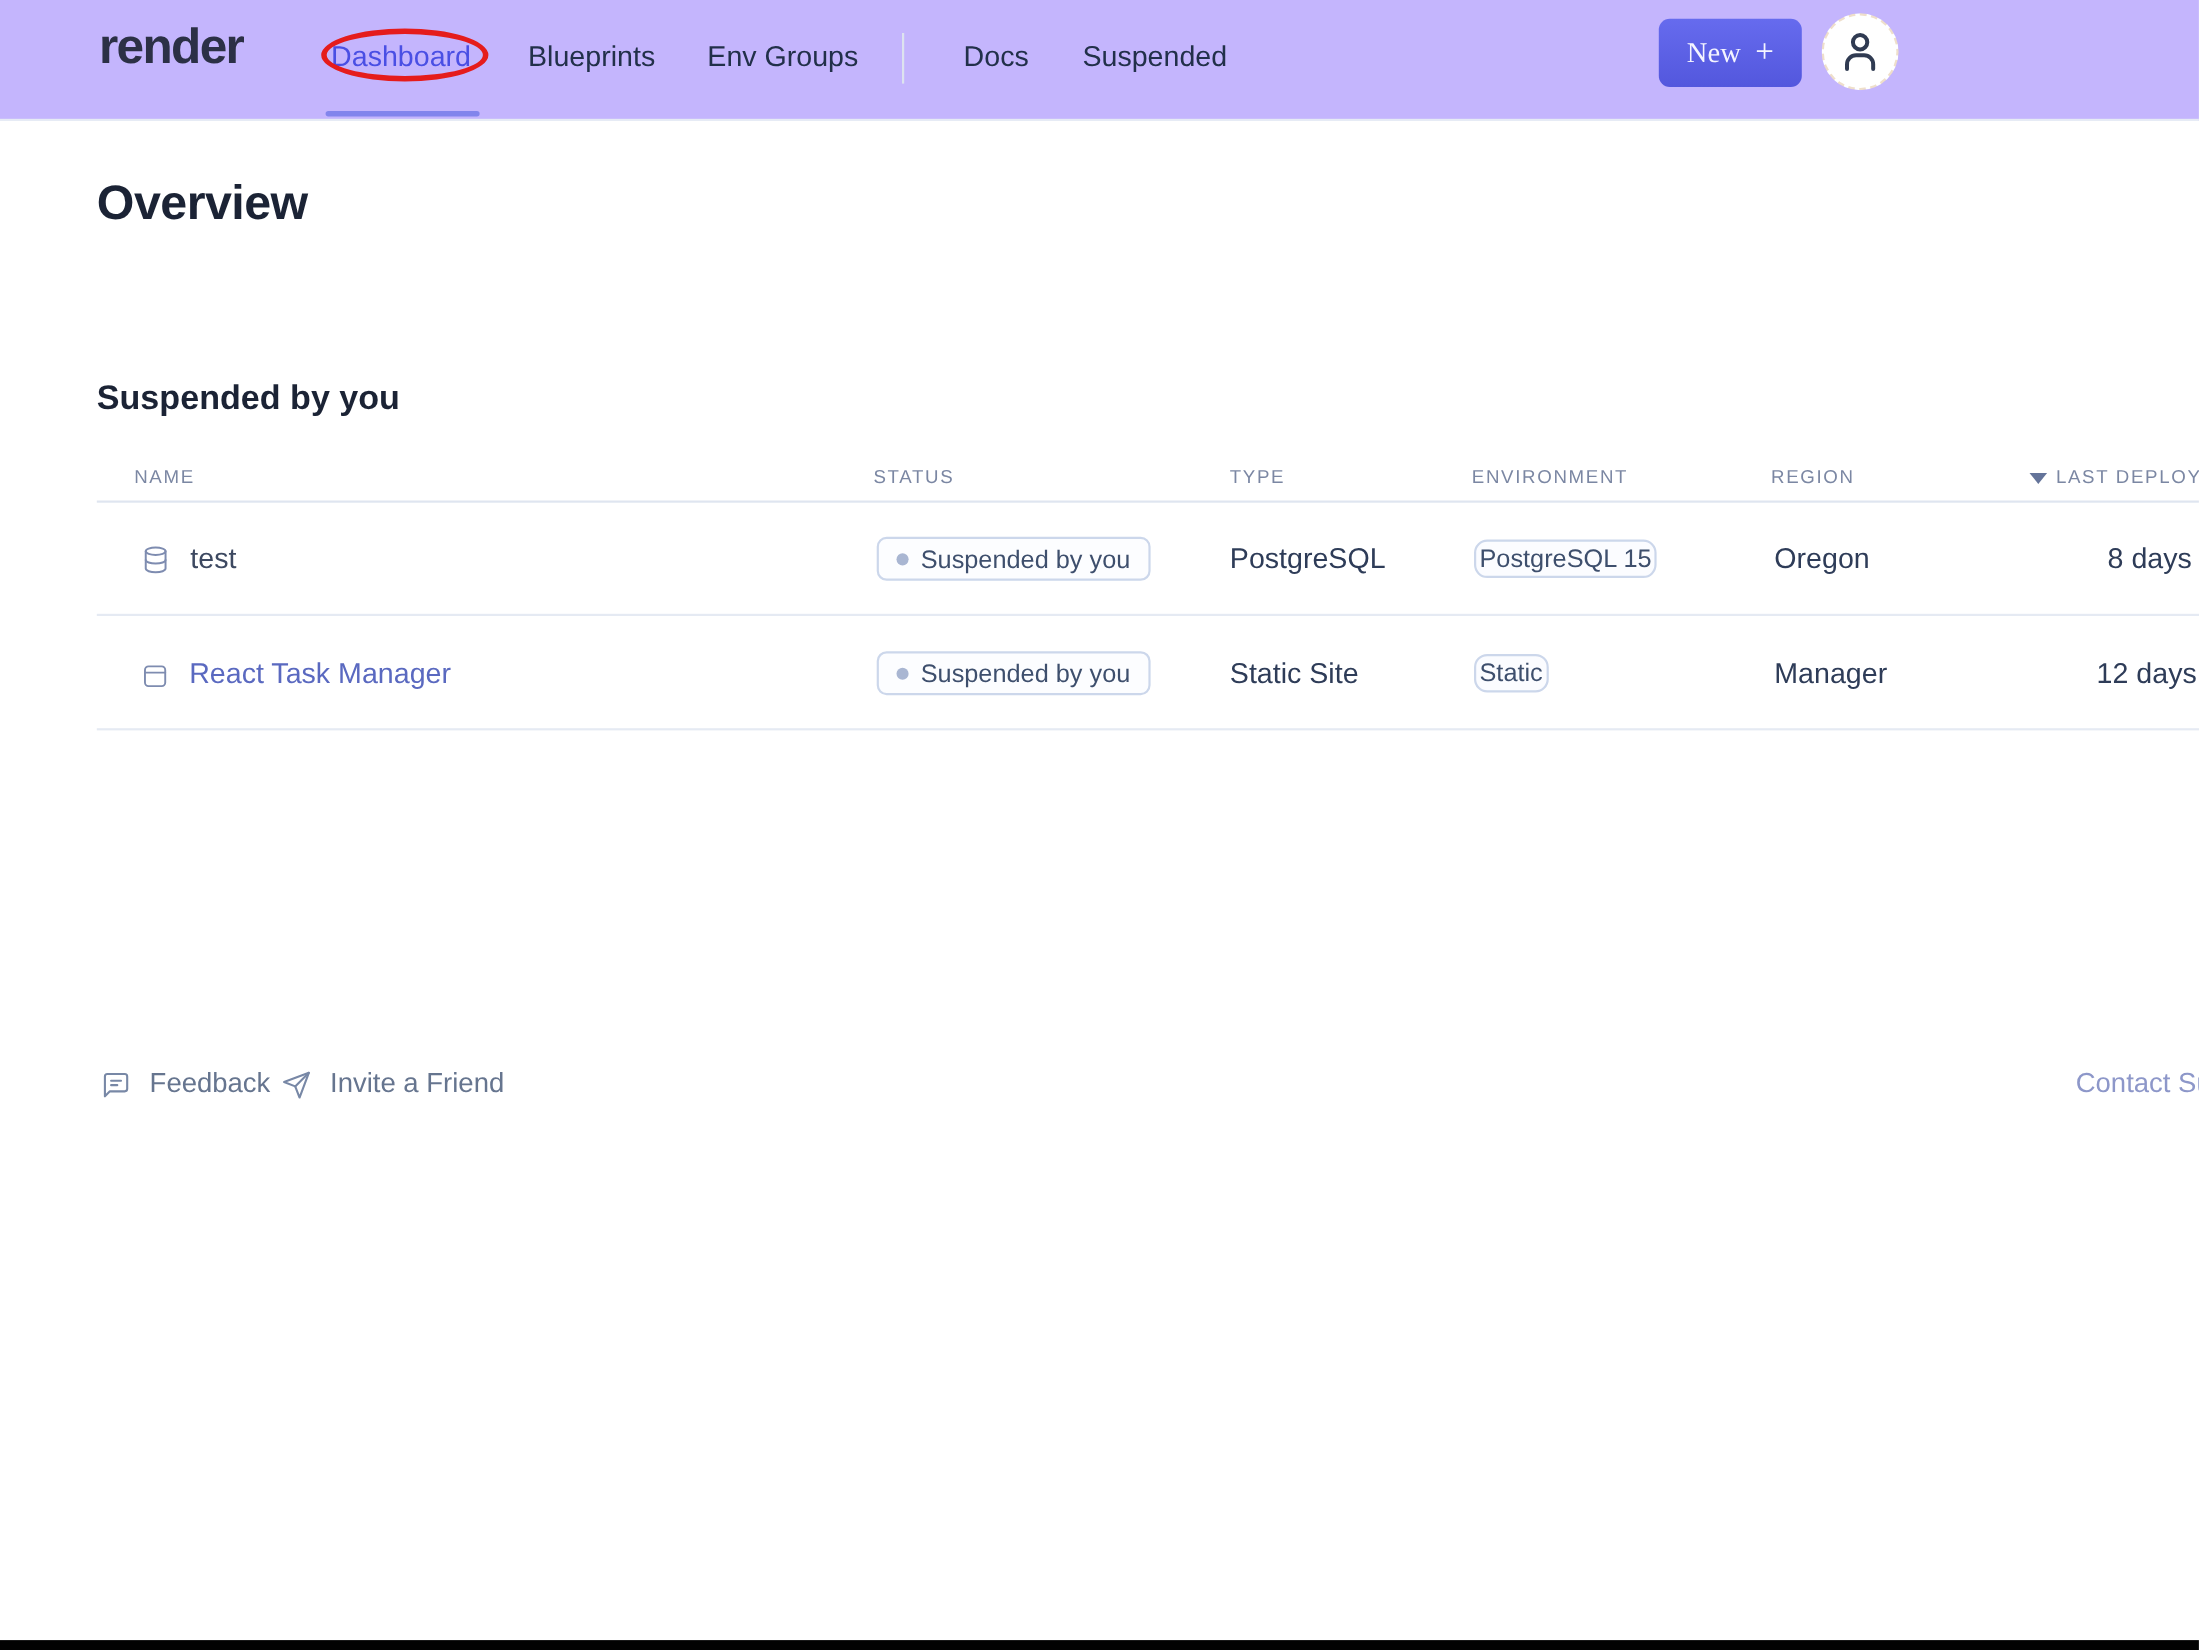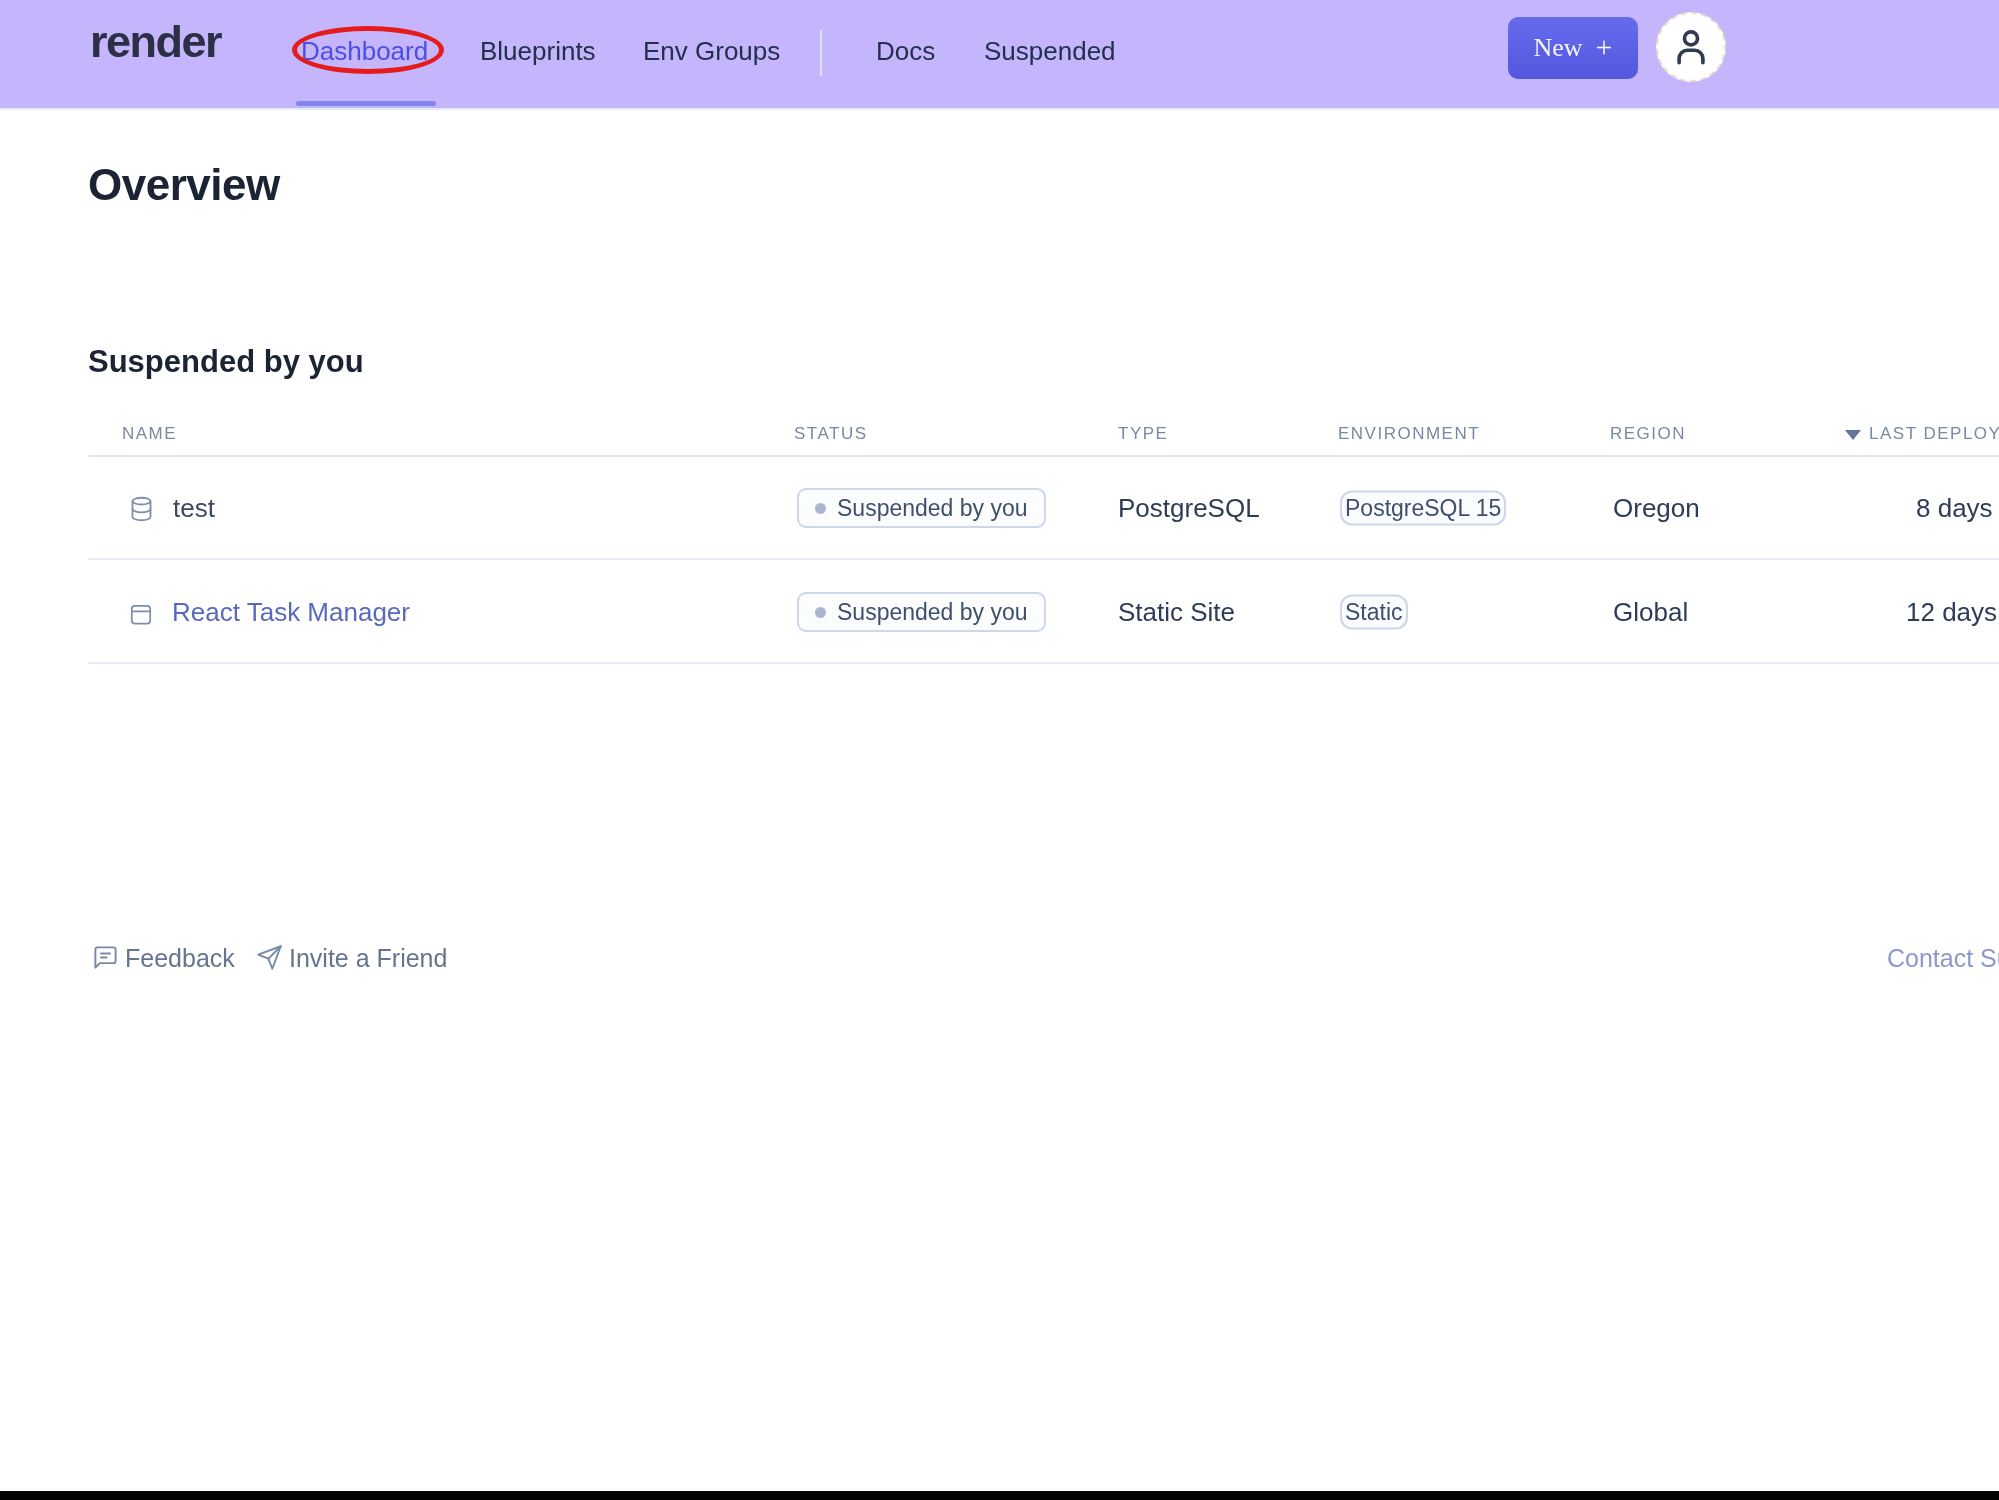--- a/index.html
+++ b/index.html
@@ -71,22 +71,22 @@
   .type-cell { left:1118px; font-size:26px; color:#2e3c58;text-align:right; }
   .env-badge { left:1340px; display:inline-flex; align-items:center; height:35px;
                padding:0 3px; border:2px solid #ccd7eb; border-radius:12px;
                background:#fbfcff; font-size:23px; color:#3e4f6d; }
   .region-cell { left:1613px; font-size:26px; color:#2e3c58; }
   .deploy-cell { font-size:26px; color:#2e3c58; }
   .deploy-1 { left:1916px; } .deploy-2 { left:1906px; }
 
   
   .footer { position:absolute; left:0; top:944px; width:1999px; height:56px; }
-  .footer-link { position:absolute; top:0; height:56px; display:flex; align-items:flex-start;
-                 gap:6px; font-size:25px; color:#66758f; cursor:pointer; white-space:nowrap; }
+  .footer-link { position:absolute; top:0; height:56px; display:flex; align-items:flex-end;
+                 gap:17px; font-size:25px; color:#66758f; cursor:pointer; white-space:nowrap; }
   .footer-feedback { left:92px; }
   .footer-invite { left:256px; }
   .footer-contact { left:1887px; color:#8d97c9; }
 
   .bottom-bar { position:absolute; left:0; top:1491px; width:1999px; height:9px;
                 background:#020202; }
 
   svg { display:block; }
 </style>
 </head>
@@ -165,21 +165,21 @@
       </svg>
     </span>
     <span class="name-text name-link">React Task Manager</span>
   </span>
   <span class="cell status-badge">
     <i class="status-dot"></i>
     <span>Suspended by you</span>
   </span>
   <span class="cell type-cell">Static Site</span>
   <span class="cell env-badge">Static</span>
-  <span class="cell region-cell">Global</span>
+  <span class="cell region-cell">Manager</span>
   <span class="cell deploy-cell deploy-2">12 days ago</span>
   <span class="row-border"></span>
 </div>
 
 <div class="footer">
   <span class="footer-link footer-feedback">
     <span>
       <svg width="27" height="27" viewBox="0 0 24 24" fill="none" stroke="#7888a6" stroke-width="1.7" stroke-linecap="round" stroke-linejoin="round">
         <path d="M21 15a2 2 0 0 1-2 2H7l-4 4V5a2 2 0 0 1 2-2h14a2 2 0 0 1 2 2z"></path>
         <path d="M8 8.5h8"></path>

